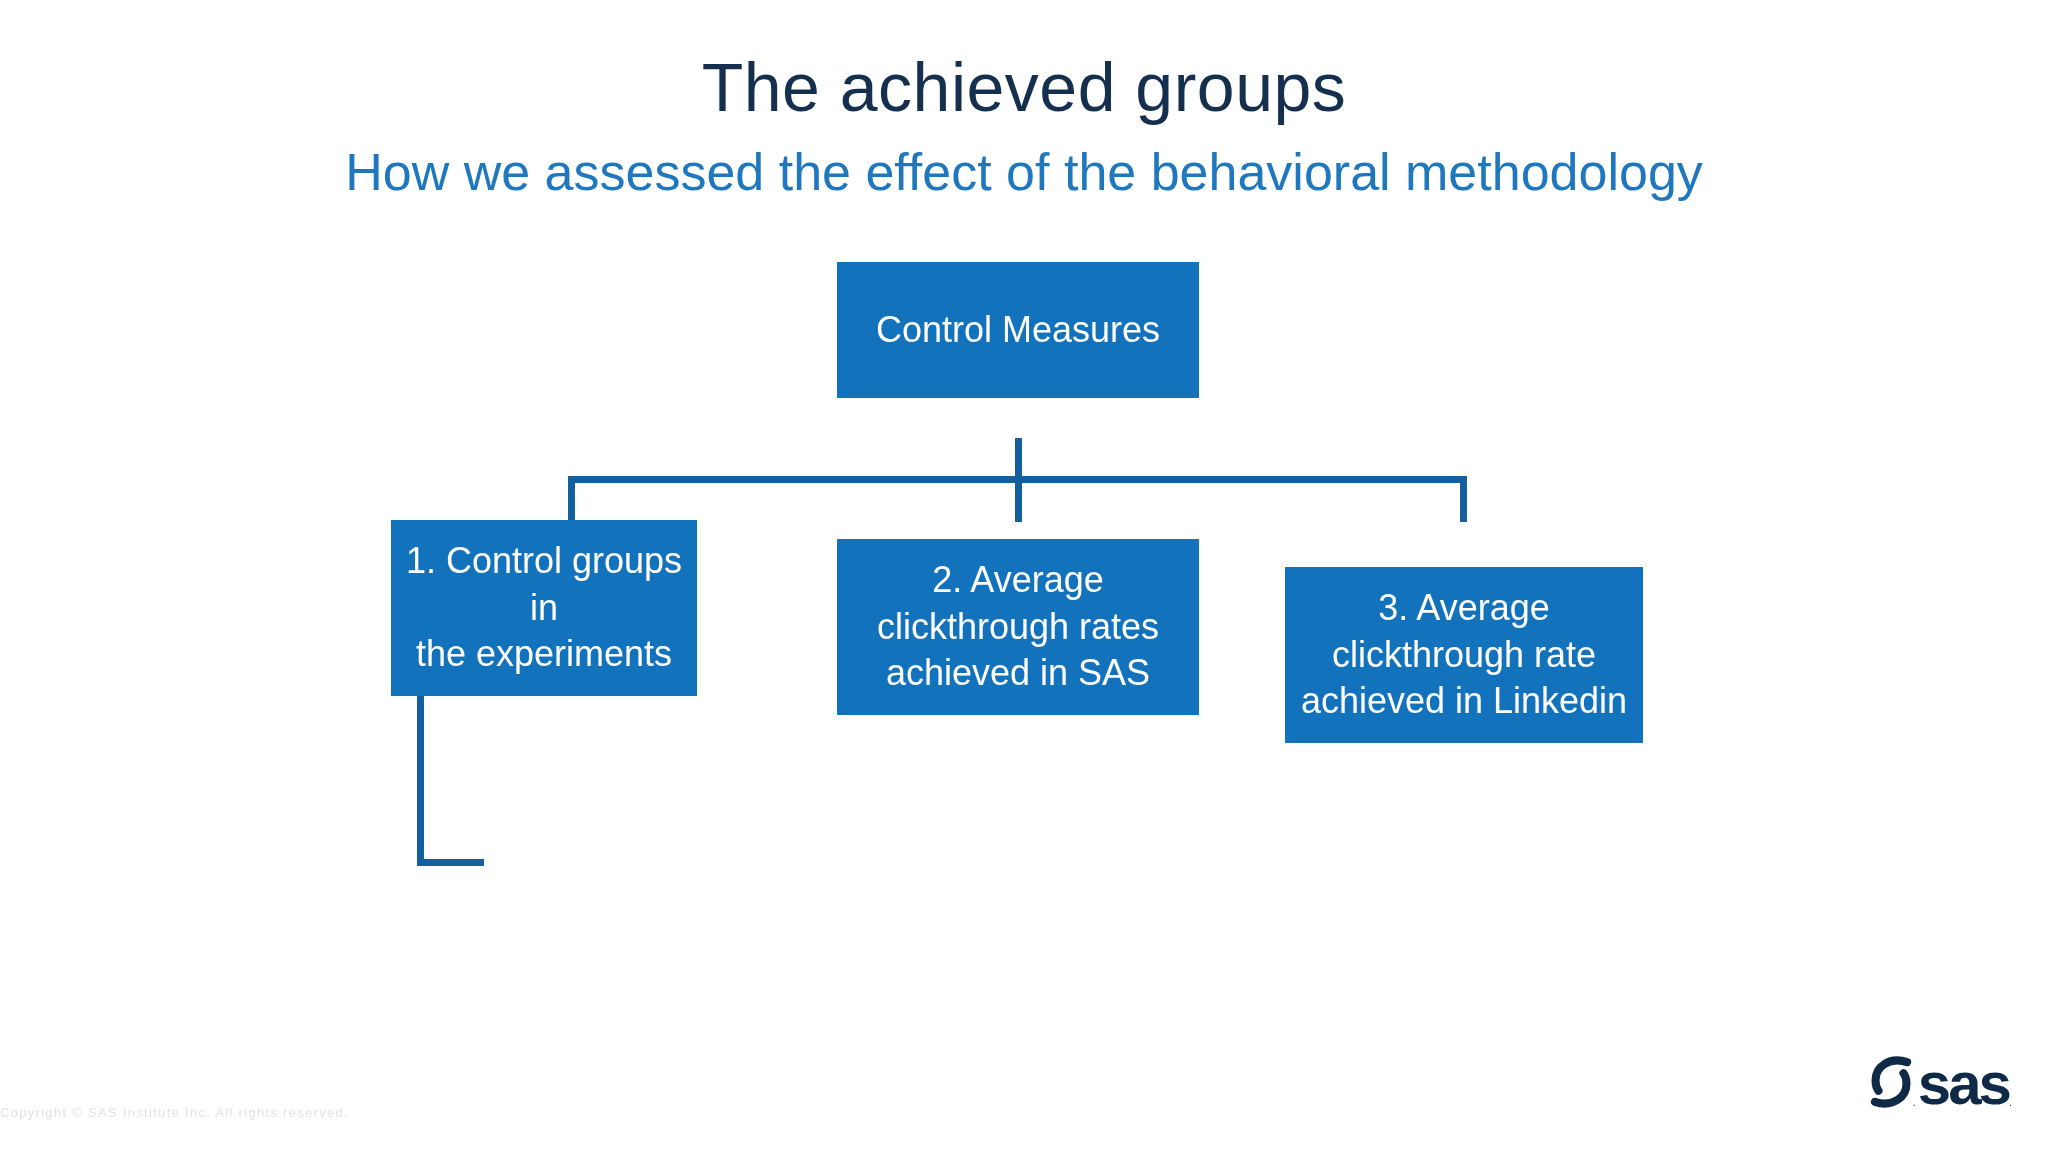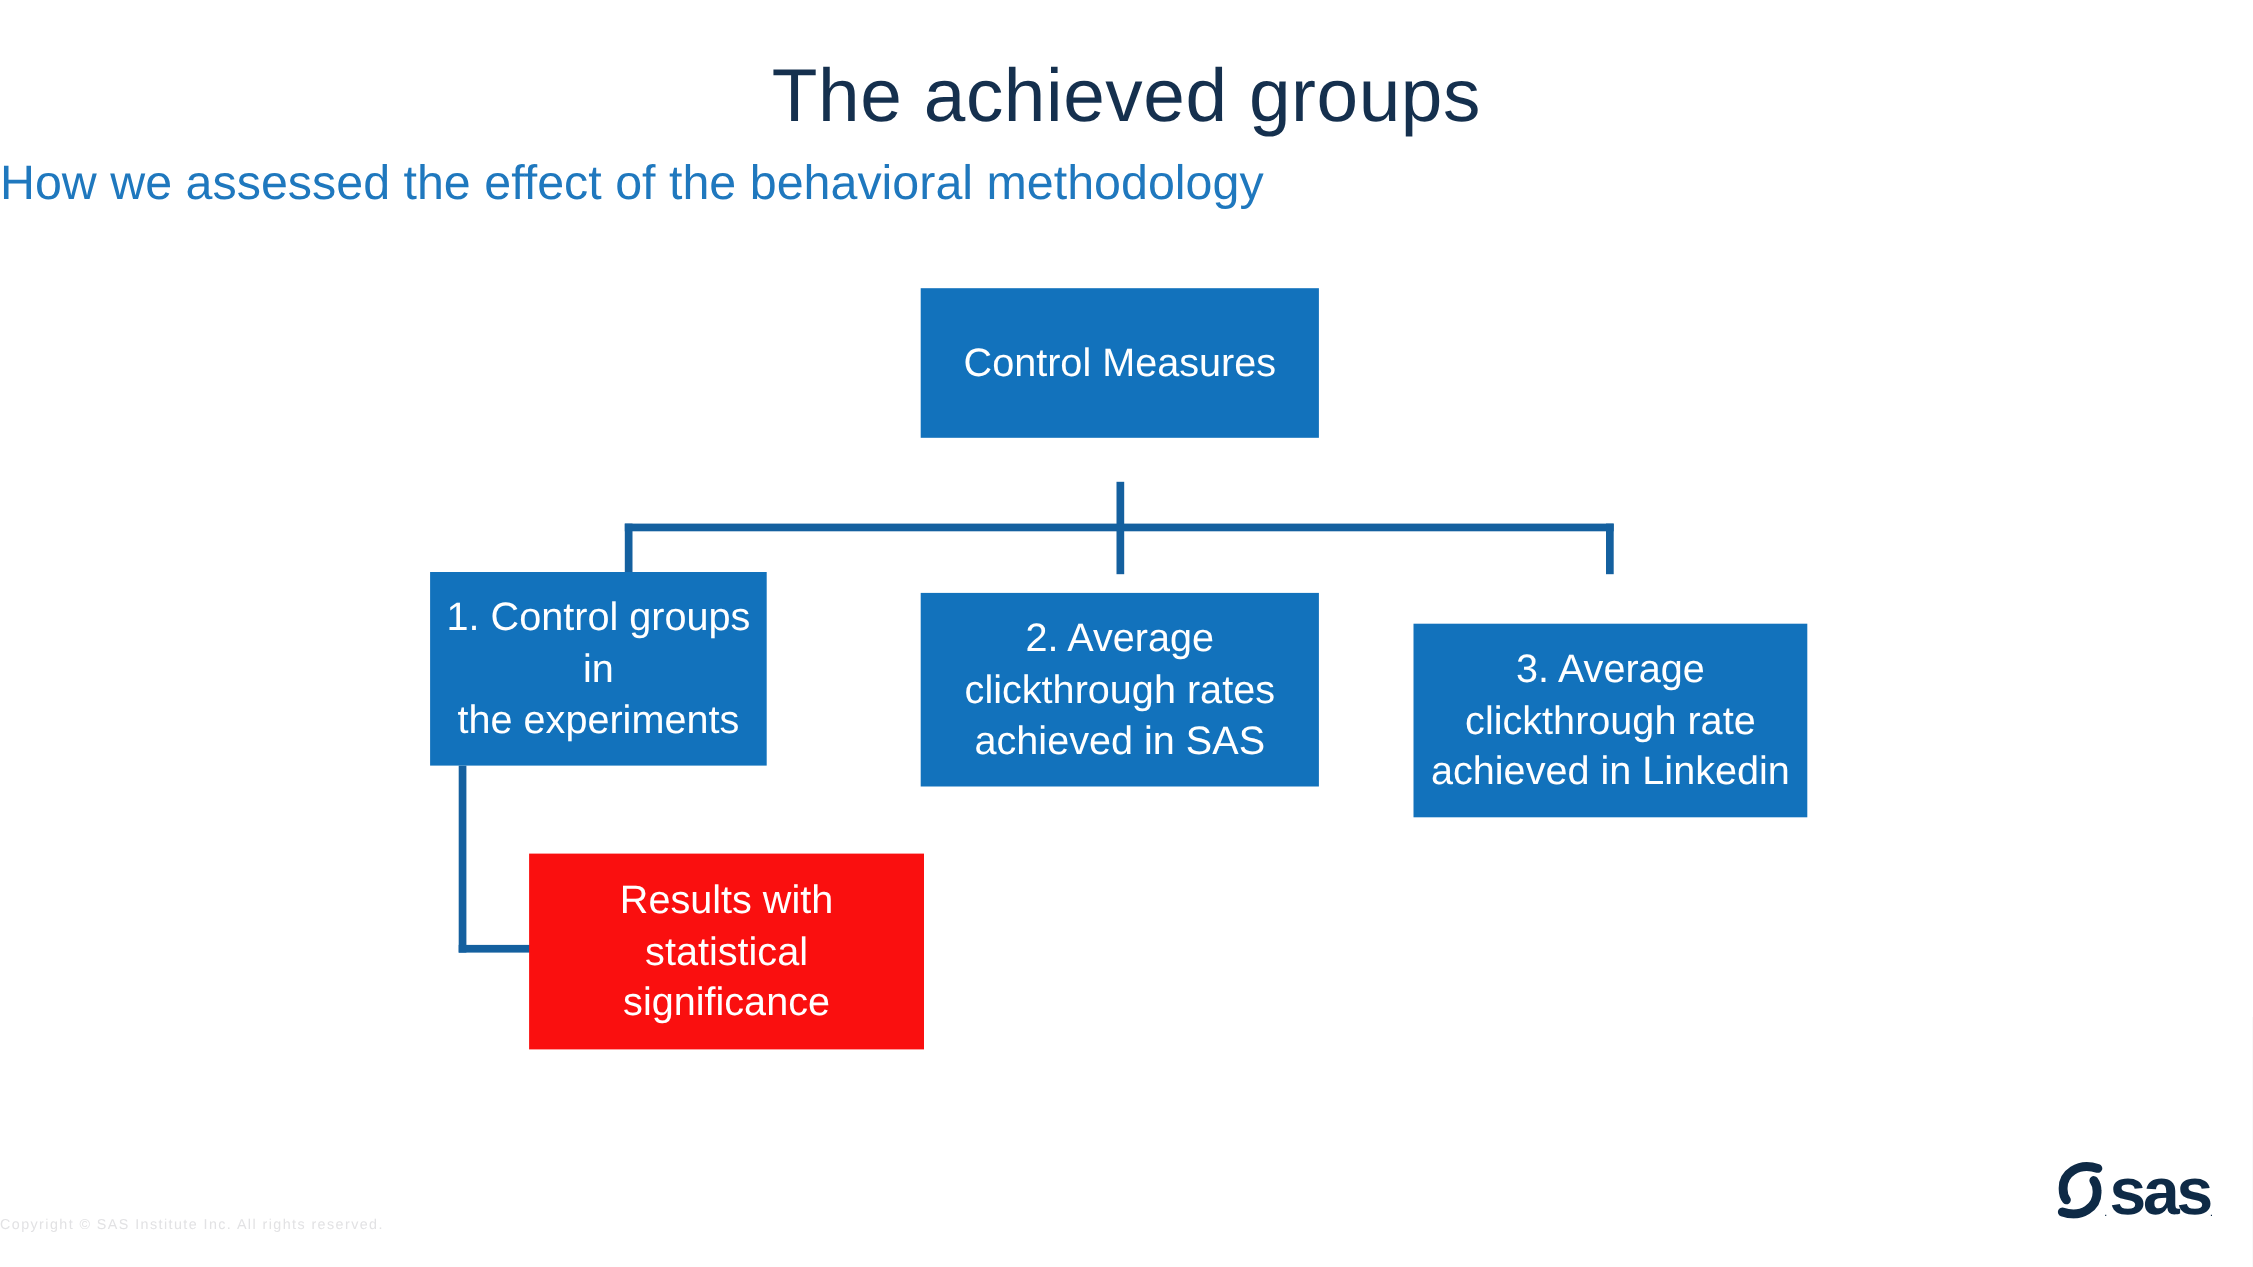--- a/index.html
+++ b/index.html
@@ -23,22 +23,22 @@
   }
   .title{
     position:absolute;top:48px;left:0;width:100%;
     text-align:center;
     font-size:68px;font-weight:400;
     color:var(--title-navy);
     letter-spacing:0.5px;
   }
   .subtitle{
     position:absolute;top:142px;left:0;width:100%;
-    text-align:left;
-    font-size:44px;font-weight:400;
+    text-align:center;
+    font-size:52px;font-weight:400;
     color:var(--subtitle-blue);
   }
   .node{
     position:absolute;
     background:var(--box-blue);
     color:#FFFFFF;
     display:flex;align-items:center;justify-content:center;
     text-align:center;
     font-size:36px;line-height:1.3;
     white-space:pre-line;
@@ -97,23 +97,20 @@
 
   <div class="node node-root">Control Measures</div>
   <div class="node node-c1">1. Control groups in
 the experiments</div>
   <div class="node node-c2">2. Average
 clickthrough rates
 achieved in SAS</div>
   <div class="node node-c3">3. Average
 clickthrough rate
 achieved in Linkedin</div>
-  <div class="node red node-result">Results with
-statistical
-significance</div>
 
   <div class="copyright">Copyright © SAS Institute Inc. All rights reserved.</div>
 
   <div class="logo">
     <svg class="logo-glyph" viewBox="0 0 60 70" width="44" height="52" aria-hidden="true">
       <path d="M52 8 C28 0 8 14 9 34 C9 39 10 43 13 47" fill="none" stroke="#0E2A46" stroke-width="11" stroke-linecap="round"></path>
       <path d="M8 62 C32 70 52 56 51 36 C51 31 50 27 47 23" fill="none" stroke="#0E2A46" stroke-width="11" stroke-linecap="round"></path>
     </svg>
     <span class="logo-mark">.</span>
     <span class="logo-text">sas</span>

